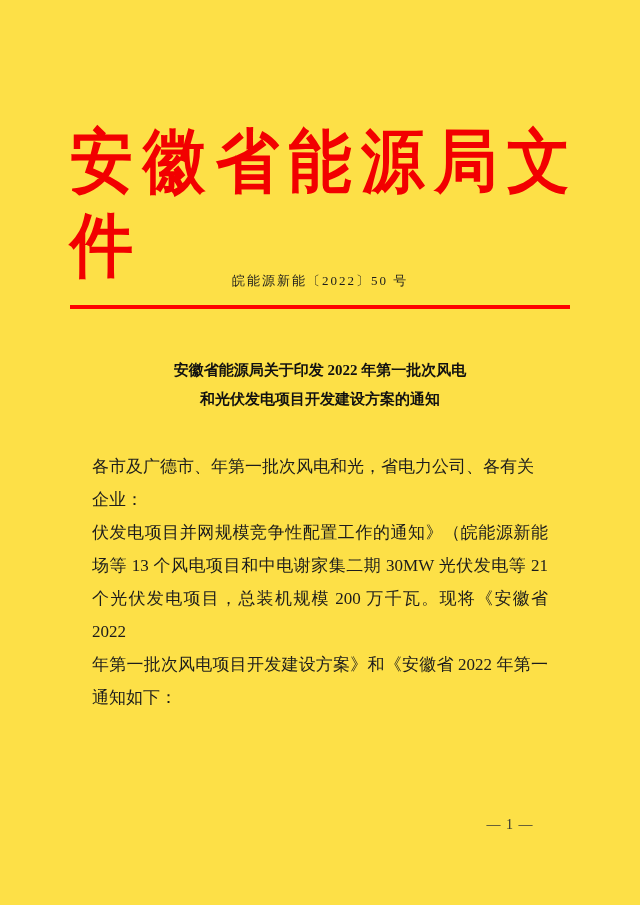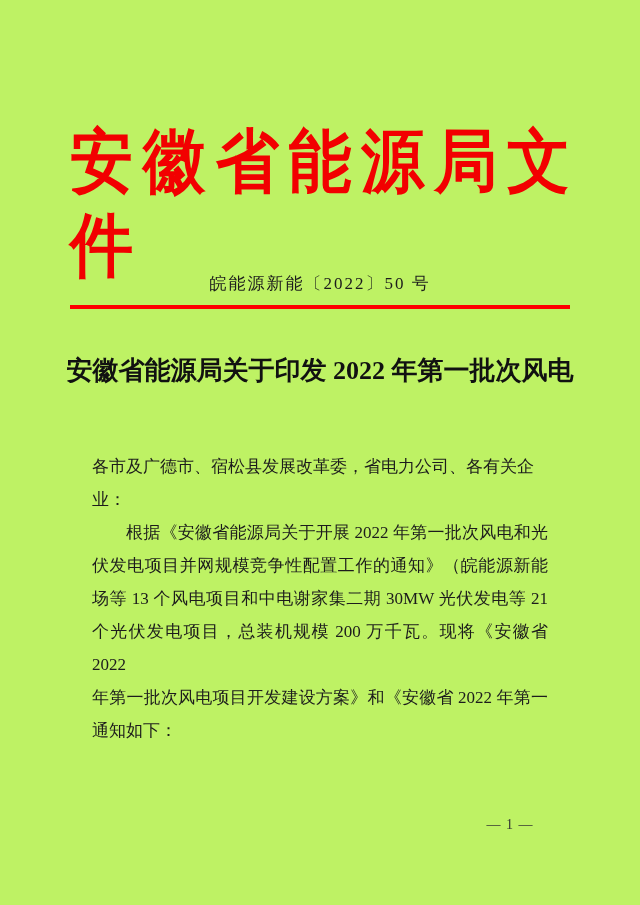--- a/index.html
+++ b/index.html
@@ -4,21 +4,21 @@
 <style>
   html, body {
     margin: 0;
     padding: 0;
     background: #ffffff;
   }
   .page {
     position: relative;
     width: 640px;
     height: 905px;
-    background: #bef264;
+    background: #fde047;
     overflow: hidden;
     font-family: "Liberation Serif", "DejaVu Serif", serif;
   }
   
   .agency-header {
     position: absolute;
     top: 124px;
     left: 70px;
     width: 500px;
     height: 76px;
@@ -30,41 +30,41 @@
     transform: scaleY(1.10);
     transform-origin: 50% 50%;
   }
   
   .doc-number {
     position: absolute;
     top: 272px;
     left: 0;
     width: 640px;
     text-align: center;
-    font-size: 17px;
+    font-size: 13px;
     letter-spacing: 2px;
     color: #1c1c1c;
   }
   
   .red-divider {
     position: absolute;
     top: 305px;
     left: 70px;
     width: 500px;
     height: 4px;
   }
   
   .doc-title {
     position: absolute;
     top: 356px;
     left: 0;
     width: 640px;
     text-align: center;
     font-weight: bold;
-    font-size: 26px;
+    font-size: 15px;
     line-height: 29px;
     color: #111111;
   }
   
   .body-text {
     position: absolute;
     top: 450px;
     left: 92px;
     width: 456px;
     font-size: 17px;
@@ -101,25 +101,25 @@
 <div class="page">
 
   <div class="agency-header" style="color: rgb(242, 0, 0);">安徽省能源局文件</div>
 
   <div class="doc-number">皖能源新能〔2022〕50 号</div>
 
   <div class="red-divider" style="background: rgb(255, 0, 0);"></div>
 
   <div class="doc-title">
     <div>安徽省能源局关于印发 2022 年第一批次风电</div>
+    <div>和光伏发电项目开发建设方案的通知</div>
   </div>
 
   <div class="body-text" style="color: rgb(28, 28, 28);">
-      <div class="body-line">各市及广德市、宿松县发展改革委，省电力公司、各有关企业：</div>
-      <div class="body-line fill indent">根据《安徽省能源局关于开展 2022 年第一批次风电和光</div>
+      <div class="body-line">各市及广德市、年第一批次风电和光，省电力公司、各有关企业：</div>
       <div class="body-line fill">伏发电项目并网规模竞争性配置工作的通知》（皖能源新能</div>
       <div class="body-line fill">场等 13 个风电项目和中电谢家集二期 30MW 光伏发电等 21</div>
       <div class="body-line fill">个光伏发电项目，总装机规模 200 万千瓦。现将《安徽省 2022</div>
       <div class="body-line fill">年第一批次风电项目开发建设方案》和《安徽省 2022 年第一</div>
       <div class="body-line">通知如下：</div>
     </div>
 
   <div class="page-number">— 1 —</div>
 
 </div>

